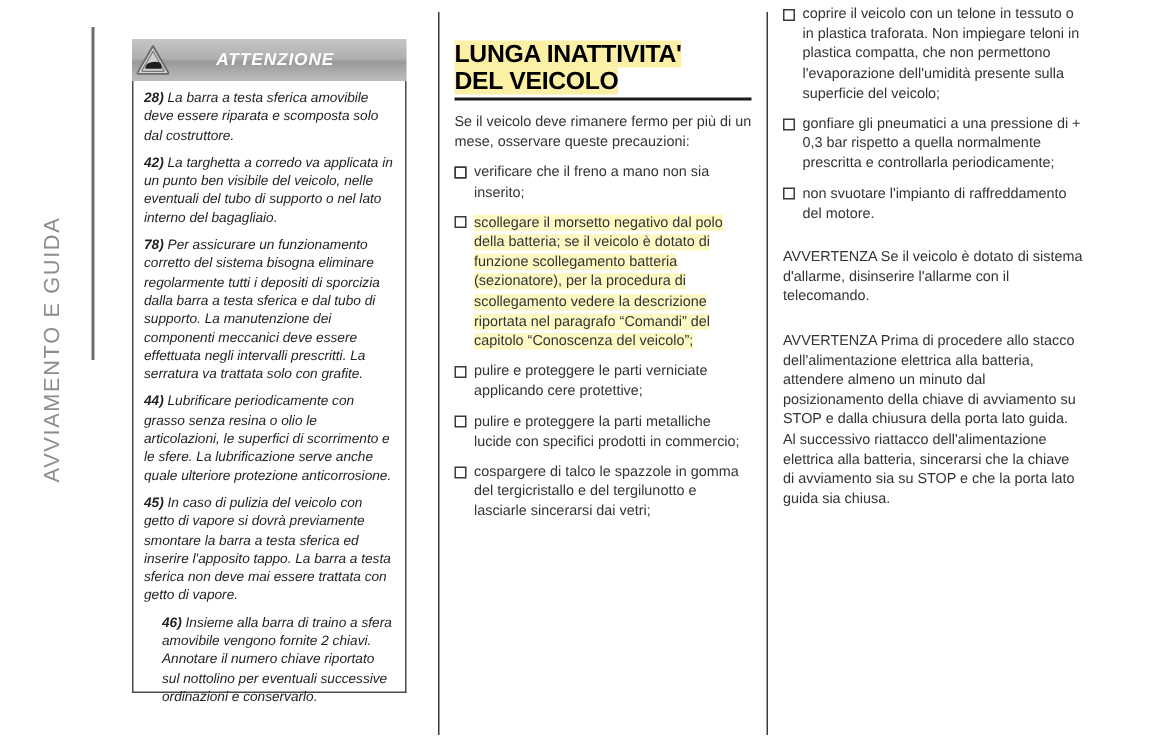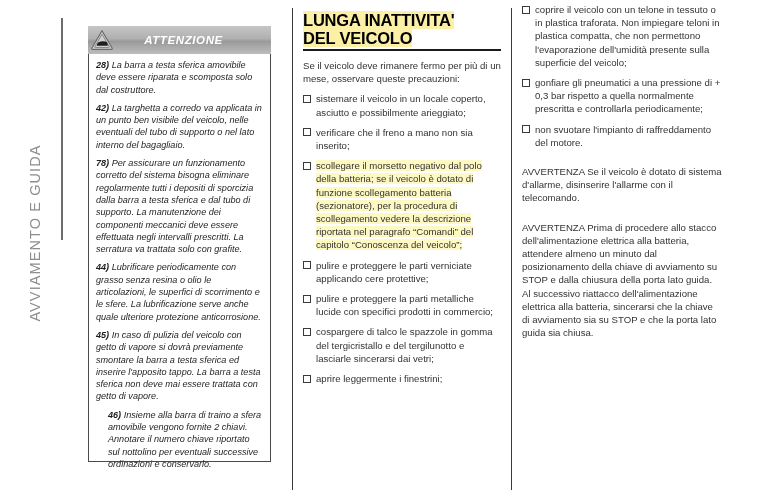--- a/index.html
+++ b/index.html
@@ -110,21 +110,21 @@
   .warn-item:last-child { margin-bottom: 0; margin-left: 12px; }
   .warn-num {
     font-weight: bold;
     font-style: italic;
   }
 
   
   .col2 {
     position: absolute;
     left: 303px;
-    top: 12px;
+    top: 28px;
     width: 198px;
   }
   .sec-title {
     font-weight: bold;
     font-size: 16.5px;
     line-height: 17.5px;
     letter-spacing: -0.2px;
     color: #000000;
     margin: 0;
   }
@@ -233,21 +233,20 @@
     <h1 class="sec-title">
       <span class="hl">LUNGA INATTIVITA'</span><br>
       <span class="hl">DEL VEICOLO</span>
     </h1>
     <div class="sec-rule"></div>
 
     <p class="para">Se il veicolo deve rimanere fermo per più di un mese, osservare queste precauzioni:</p>
 
     <p class="bullet">
       <span class="box"></span>
-      <span>sistemare il veicolo in un locale coperto, asciutto e possibilmente arieggiato;</span>
     </p>
     <p class="bullet">
       <span class="box"></span>
       <span>verificare che il freno a mano non sia inserito;</span>
     </p>
     <p class="bullet">
       <span class="box"></span>
       <span class="hl">scollegare il morsetto negativo dal polo della batteria; se il veicolo è dotato di funzione scollegamento batteria (sezionatore), per la procedura di scollegamento vedere la descrizione riportata nel paragrafo “Comandi” del capitolo “Conoscenza del veicolo”;</span>
     </p>
     <p class="bullet">
@@ -255,24 +254,20 @@
       <span>pulire e proteggere le parti verniciate applicando cere protettive;</span>
     </p>
     <p class="bullet">
       <span class="box"></span>
       <span>pulire e proteggere la parti metalliche lucide con specifici prodotti in commercio;</span>
     </p>
     <p class="bullet">
       <span class="box"></span>
       <span>cospargere di talco le spazzole in gomma del tergicristallo e del tergilunotto e lasciarle sincerarsi dai vetri;</span>
     </p>
-    <p class="bullet">
-      <span class="box"></span>
-      <span>aprire leggermente i finestrini;</span>
-    </p>
   </div>
 
   <div class="col3">
     <p class="bullet">
       <span class="box"></span>
       <span>coprire il veicolo con un telone in tessuto o in plastica traforata. Non impiegare teloni in plastica compatta, che non permettono l'evaporazione dell'umidità presente sulla superficie del veicolo;</span>
     </p>
     <p class="bullet">
       <span class="box"></span>
       <span>gonfiare gli pneumatici a una pressione di + 0,3 bar rispetto a quella normalmente prescritta e controllarla periodicamente;</span>

